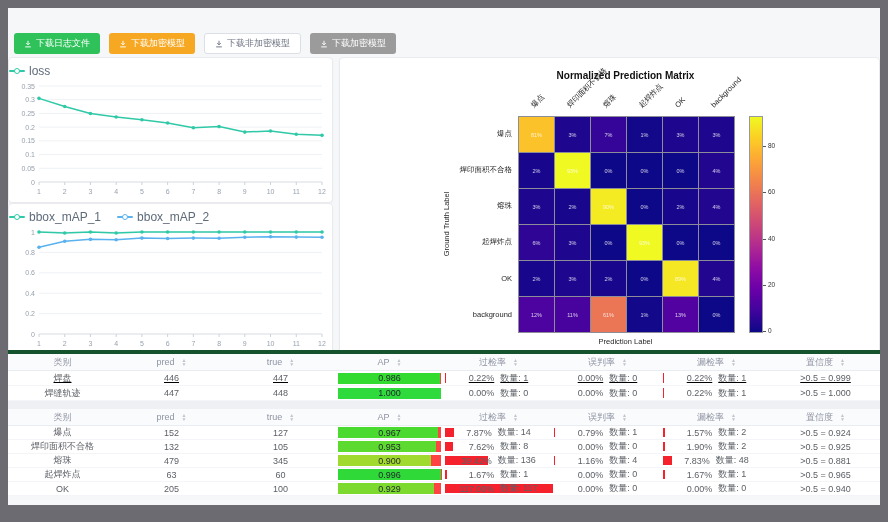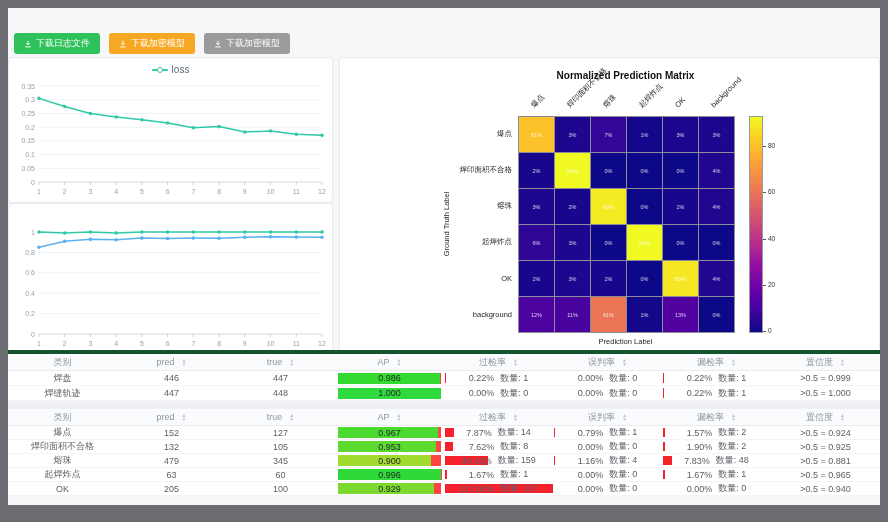--- a/index.html
+++ b/index.html
@@ -13,22 +13,22 @@
   .btn.green{background:#2fc25b}
   .btn.orange{background:#f7a823}
   .btn.white{background:#fff;color:#6b7280;border:1px solid #dcdfe6}
   .btn.gray{background:#9b9b9b}
   
   .card{position:absolute;background:#fff;border:1px solid #e9ebee;border-radius:4px;
         box-shadow:0 1px 2px rgba(0,0,0,.04)}
   #card-loss{left:0;top:49px;width:323px;height:144px}
   #card-map{left:0;top:195px;width:323px;height:150px}
   #card-cm{left:331px;top:49px;width:539px;height:296px}
-  .legend{position:absolute;top:6px;left:0;right:0;display:flex;justify-content:center;gap:16px;
-          font-size:10px;color:#5f6b7a;z-index:2}
+  .legend{position:absolute;top:6px;left:0;right:0;display:flex;justify-content:flex-start;gap:16px;
+          font-size:12px;color:#5f6b7a;z-index:2}
   .lgi{display:flex;align-items:center;gap:4px;cursor:pointer}
   .lgline{position:relative;width:16px;height:2px;border-radius:1px}
   .lgdot{position:absolute;left:5px;top:-2px;width:4px;height:4px;border:1.5px solid;border-radius:50%;background:#fff}
   svg.chart{position:absolute;left:0;top:20px;overflow:visible}
   
   #cm-title{position:absolute;font-size:10px;font-weight:bold;color:#111;transform:translateX(-50%);white-space:nowrap}
   #cm-grid{position:absolute;display:grid;grid-template-columns:repeat(6,35px);grid-template-rows:repeat(6,35px);
            gap:1px;background:#8d8d99;border:1px solid #8d8d99}
   .cm-cell{display:flex;align-items:center;justify-content:center;font-size:5.5px;color:rgba(255,255,255,.78)}
   .cm-rowlabel{position:absolute;font-size:7.5px;color:#262626;width:120px;text-align:right;
@@ -69,20 +69,26 @@
         <svg viewBox="0 0 10 10" width="8" height="8">
           <path d="M5 1v4.6M2.8 3.9L5 6.1l2.2-2.2M1.5 8.6h7" stroke="currentColor" stroke-width="1.2" fill="none"></path>
         </svg>
         <span>下载日志文件</span>
       </button>
       <button class="btn orange">
         <svg viewBox="0 0 10 10" width="8" height="8">
           <path d="M5 1v4.6M2.8 3.9L5 6.1l2.2-2.2M1.5 8.6h7" stroke="currentColor" stroke-width="1.2" fill="none"></path>
         </svg>
         <span>下载加密模型</span>
+      </button>
+      <button class="btn white">
+        <svg viewBox="0 0 10 10" width="8" height="8">
+          <path d="M5 1v4.6M2.8 3.9L5 6.1l2.2-2.2M1.5 8.6h7" stroke="currentColor" stroke-width="1.2" fill="none"></path>
+        </svg>
+        <span>下载非加密模型</span>
       </button>
       <button class="btn gray">
         <svg viewBox="0 0 10 10" width="8" height="8">
           <path d="M5 1v4.6M2.8 3.9L5 6.1l2.2-2.2M1.5 8.6h7" stroke="currentColor" stroke-width="1.2" fill="none"></path>
         </svg>
         <span>下载加密模型</span>
       </button>
     </div>
 
   <div class="card" id="card-loss">
@@ -145,20 +151,34 @@
         <circle cx="184.36363636363637" cy="49.691428571428574" r="1.8" fill="#2fc9a7"></circle>
         <circle cx="210.0909090909091" cy="48.59428571428571" r="1.8" fill="#2fc9a7"></circle>
         <circle cx="235.8181818181818" cy="54.08" r="1.8" fill="#2fc9a7"></circle>
         <circle cx="261.5454545454545" cy="52.98285714285714" r="1.8" fill="#2fc9a7"></circle>
         <circle cx="287.27272727272725" cy="56.27428571428571" r="1.8" fill="#2fc9a7"></circle>
         <circle cx="313" cy="57.37142857142857" r="1.8" fill="#2fc9a7"></circle>
       </svg>
   </div>
 
   <div class="card" id="card-map">
+    <div class="legend" id="legend-map">
+        <div class="lgi">
+          <span class="lgline" style="background: rgb(47, 201, 167);">
+            <span class="lgdot" style="border-color: rgb(47, 201, 167);"></span>
+          </span>
+          <span>bbox_mAP_1</span>
+        </div>
+        <div class="lgi">
+          <span class="lgline" style="background: rgb(90, 177, 239);">
+            <span class="lgdot" style="border-color: rgb(90, 177, 239);"></span>
+          </span>
+          <span>bbox_mAP_2</span>
+        </div>
+      </div>
     <svg class="chart" id="svg-map" width="321" height="128">
         <line x1="30" y1="110" x2="313" y2="110" stroke="#d7dbe2" stroke-width="1"></line>
         <text x="26" y="112.5" text-anchor="end" font-size="7" fill="#98a1ae">0</text>
         <line x1="30" y1="89.6" x2="313" y2="89.6" stroke="#eef1f5" stroke-width="1"></line>
         <text x="26" y="92.1" text-anchor="end" font-size="7" fill="#98a1ae">0.2</text>
         <line x1="30" y1="69.19999999999999" x2="313" y2="69.19999999999999" stroke="#eef1f5" stroke-width="1"></line>
         <text x="26" y="71.69999999999999" text-anchor="end" font-size="7" fill="#98a1ae">0.4</text>
         <line x1="30" y1="48.800000000000004" x2="313" y2="48.800000000000004" stroke="#eef1f5" stroke-width="1"></line>
         <text x="26" y="51.300000000000004" text-anchor="end" font-size="7" fill="#98a1ae">0.6</text>
         <line x1="30" y1="28.39999999999999" x2="313" y2="28.39999999999999" stroke="#eef1f5" stroke-width="1"></line>
@@ -334,21 +354,21 @@
             </span>
           </div>
           <div class="tcell">
             <span>置信度</span>
             <span class="sortc">
               <span>▲</span>
               <span>▼</span>
             </span>
           </div>
         </div>
-        <div class="trow tbodyrow" style="height: 14px;">
+        <div class="trow tbodyrow" style="height: 14px; text-decoration: underline;">
           <div class="tcell">焊盘</div>
           <div class="tcell">446</div>
           <div class="tcell">447</div>
           <div class="tcell">
             <div class="apwrap">
               <div class="apg" style="width: 98.6%; background: rgb(51, 218, 47);"></div>
               <div class="apr" style="width: 1.4%;"></div>
               <div class="aptext">0.986</div>
             </div>
           </div>
@@ -513,21 +533,21 @@
           <div class="tcell">
             <div class="apwrap">
               <div class="apg" style="width: 90%; background: rgb(161, 218, 47);"></div>
               <div class="apr" style="width: 10%;"></div>
               <div class="aptext">0.900</div>
             </div>
           </div>
           <div class="tcell">
             <div class="ratebar" style="width: 39.42%;"></div>
             <span class="rtxt">39.42%</span>
-            <span class="rtxt">数量: 159</span>
+            <span class="rtxt">数量: 136</span>
           </div>
           <div class="tcell">
             <div class="ratebar" style="width: 1.16%;"></div>
             <span class="rtxt">1.16%</span>
             <span class="rtxt">数量: 4</span>
           </div>
           <div class="tcell">
             <div class="ratebar" style="width: 7.83%;"></div>
             <span class="rtxt">7.83%</span>
             <span class="rtxt">数量: 48</span>

